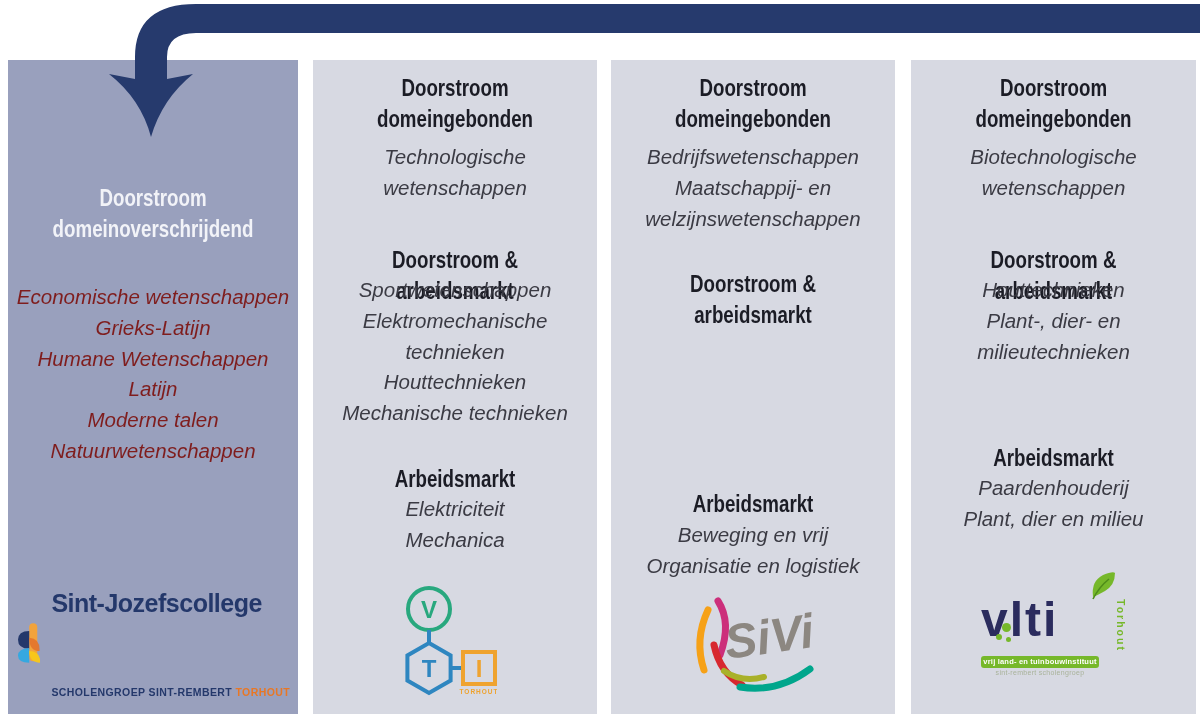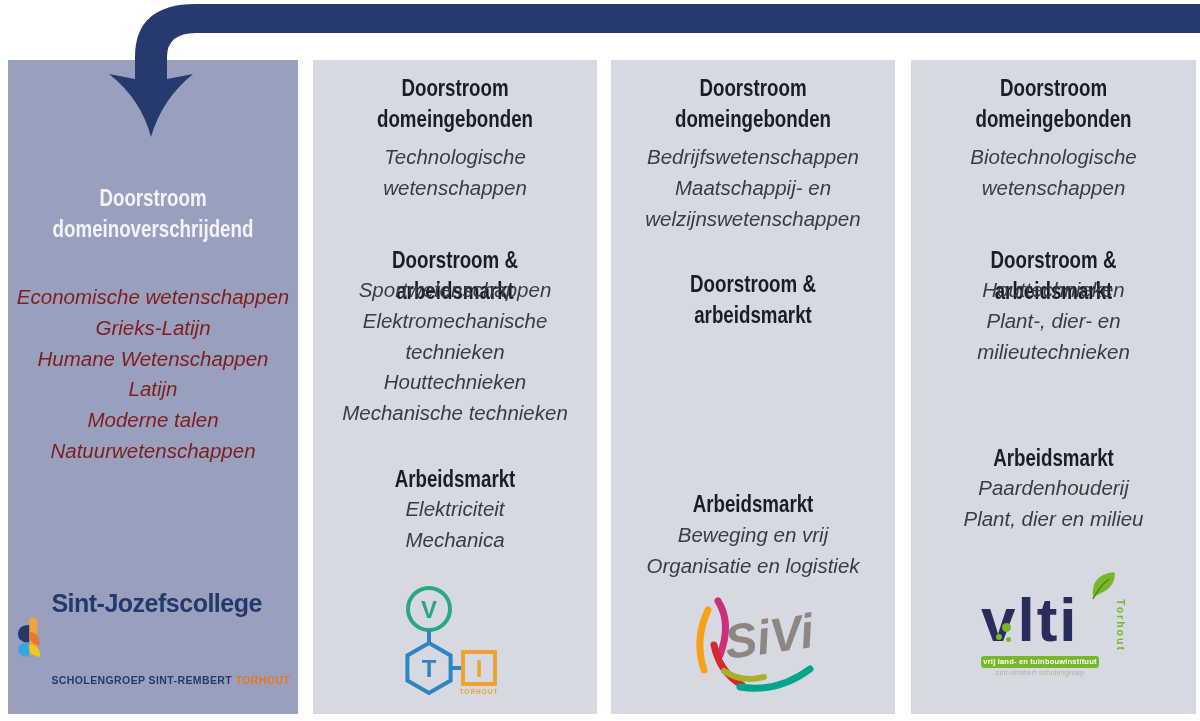--- a/index.html
+++ b/index.html
@@ -27,32 +27,32 @@
   }
   .col1 .item{color:#7f1d1d;}
 
   
   .arrow-svg{position:absolute;top:0;left:0;z-index:5;}
 
   
   .sjc-logo{position:absolute;top:528px;left:10px;width:272px;display:flex;align-items:center;gap:11px;}
   .sjc-text{display:flex;flex-direction:column;gap:48px;}
   .sjc-title{font-size:25px;font-weight:700;color:#24386b;letter-spacing:-.5px;line-height:30px;}
-  .sjc-sub{font-size:10.5px;font-weight:700;color:#24386b;letter-spacing:.4px;margin-top:8px;white-space:nowrap;}
+  .sjc-sub{font-size:10.5px;font-weight:700;color:#24386b;letter-spacing:.4px;margin-top:20px;white-space:nowrap;}
   .sjc-city{color:#e87725;}
 
   
   .vti-svg{position:absolute;top:524px;left:72px;}
 
   
   .sivi-svg{position:absolute;top:535px;left:67px;}
 
   
   .vlti-logo{position:absolute;top:525px;left:64px;width:156px;}
-  .vlti-word{position:relative;font-size:62px;font-weight:800;color:#2b2c5e;letter-spacing:2px;line-height:70px;text-align:left;padding-left:6px;}
+  .vlti-word{position:relative;font-size:48px;font-weight:800;color:#2b2c5e;letter-spacing:2px;line-height:70px;text-align:left;padding-left:6px;}
   .vlti-dot{position:absolute;border-radius:50%;background:#76b82a;}
   .vlti-dot.d1{width:9px;height:9px;left:27px;top:38px;}
   .vlti-dot.d2{width:6px;height:6px;left:21px;top:49px;}
   .vlti-dot.d3{width:5px;height:5px;left:31px;top:52px;}
   .vlti-leaf{position:absolute;left:108px;top:-16px;}
   .vlti-torhout{
     position:absolute;right:4px;top:14px;
     writing-mode:vertical-lr;
     font-size:10.5px;font-weight:700;color:#76b82a;letter-spacing:2px;
   }

